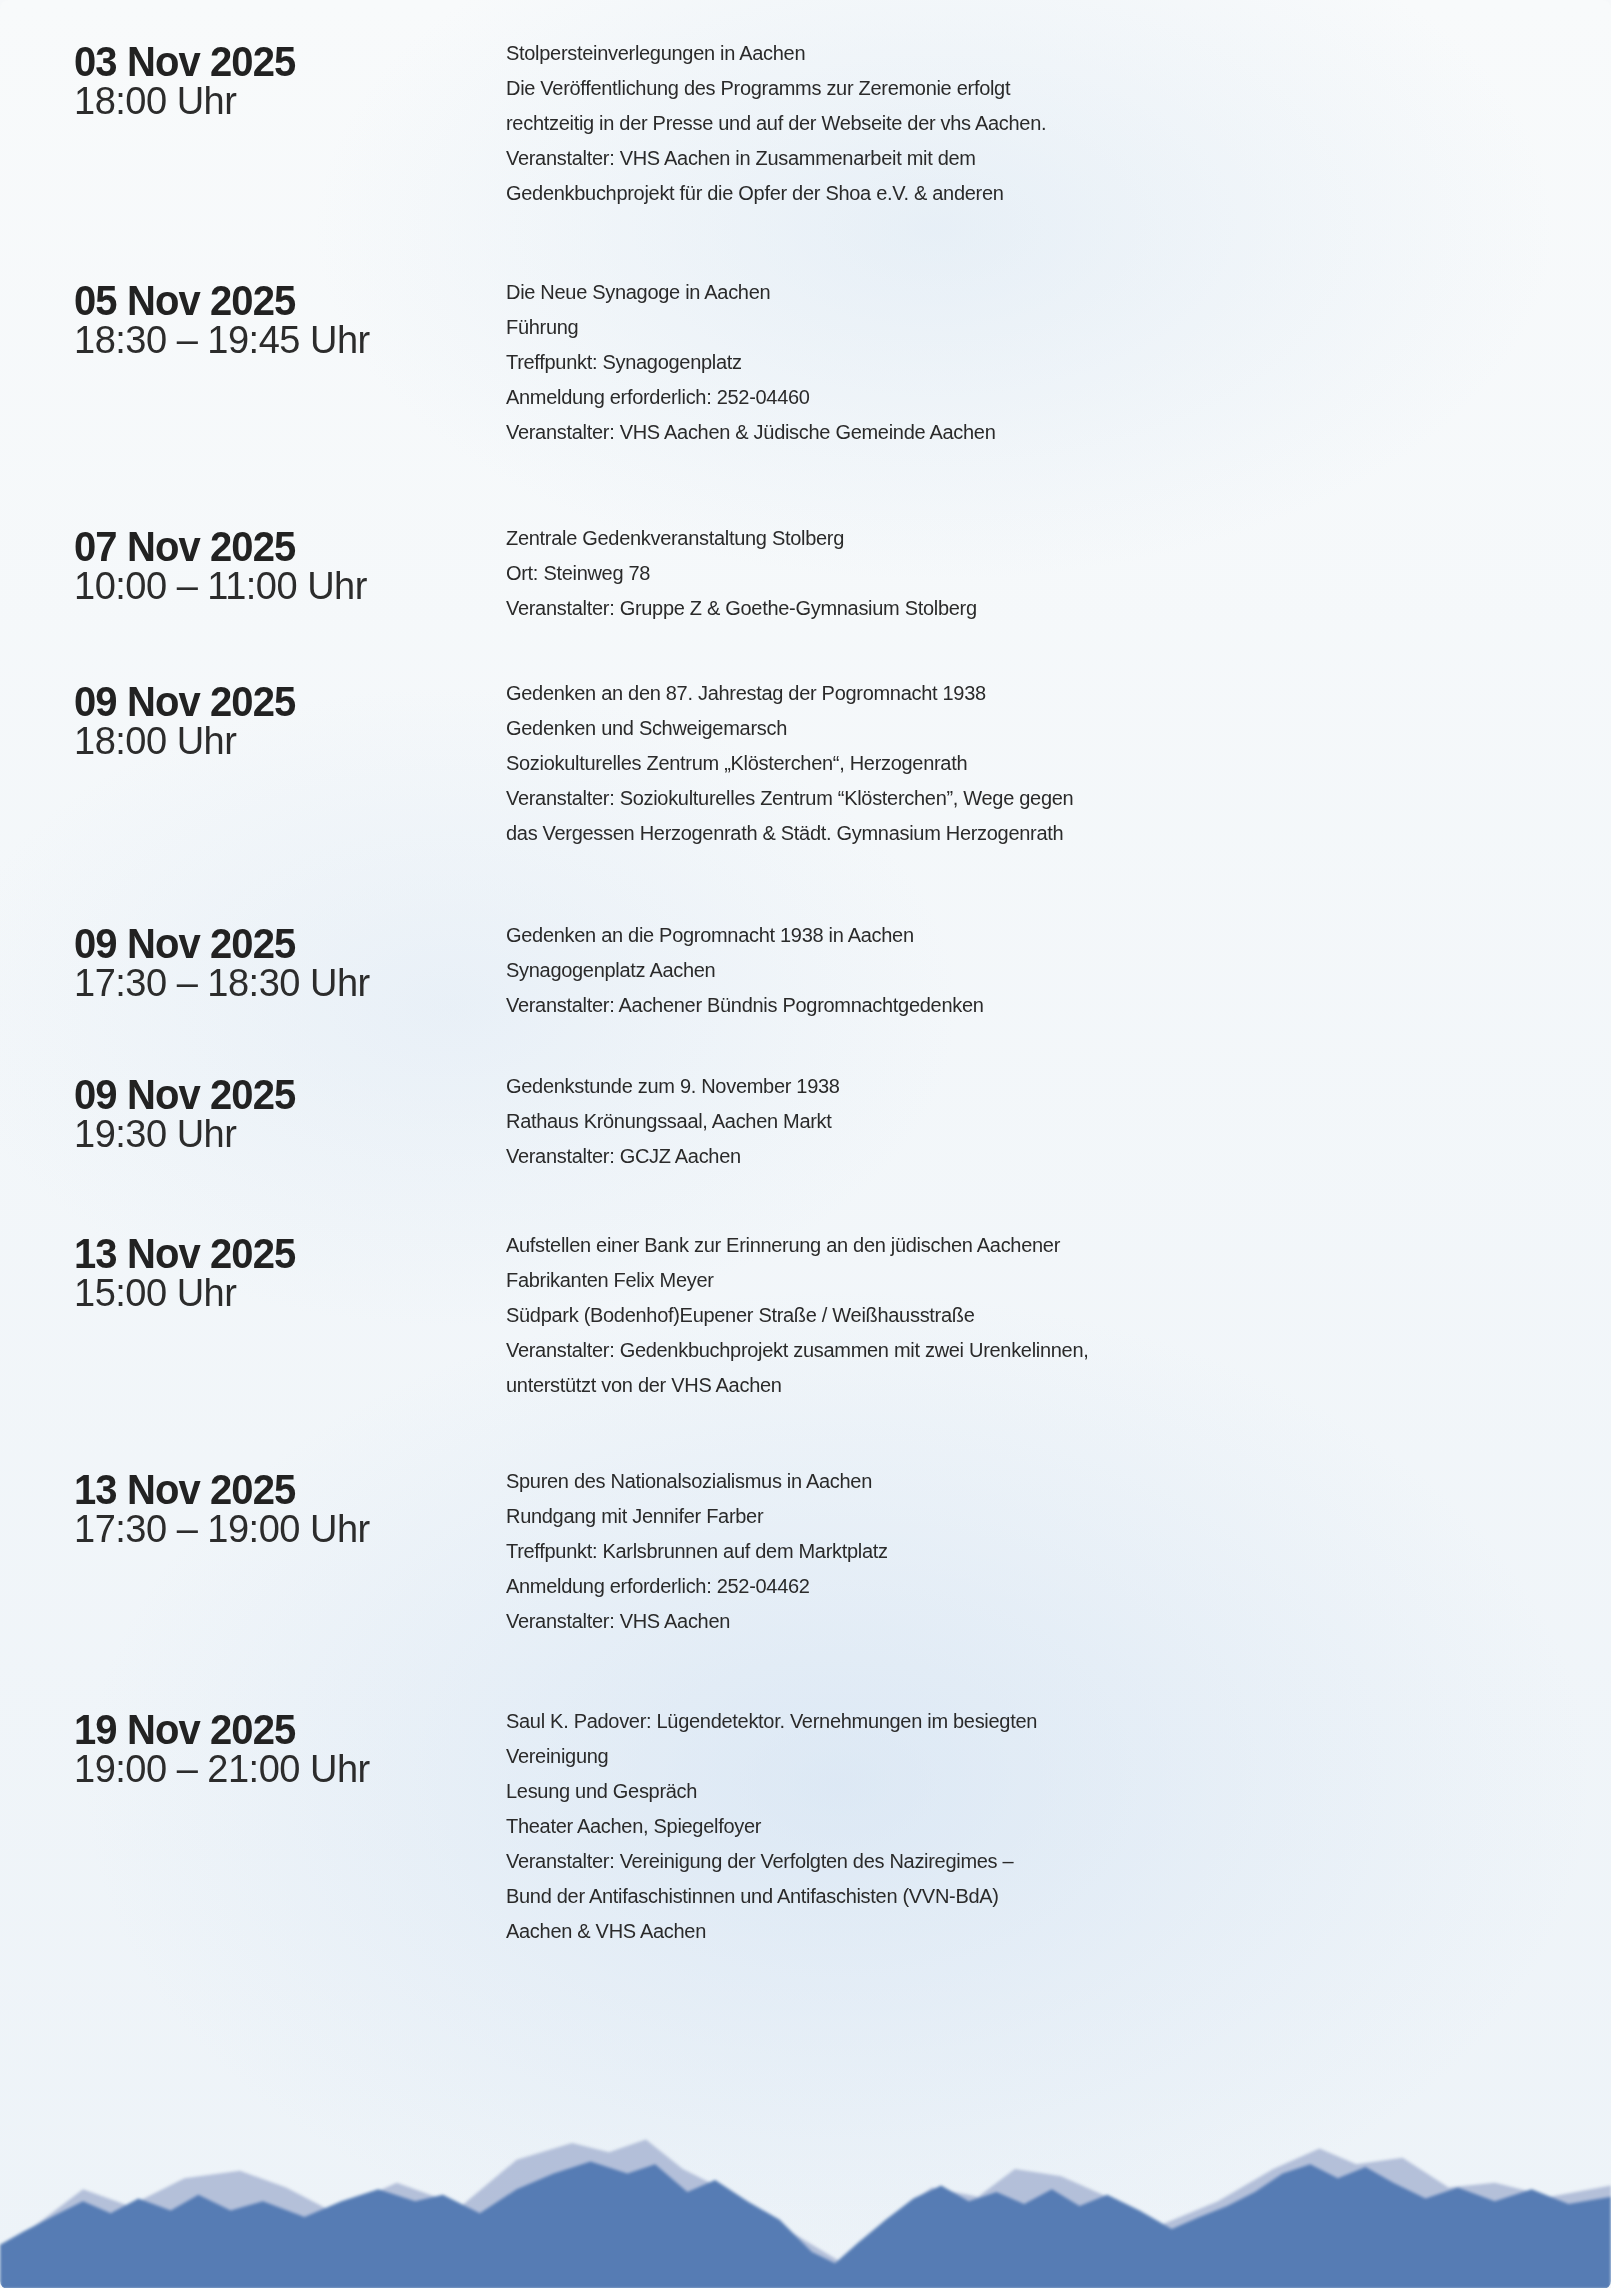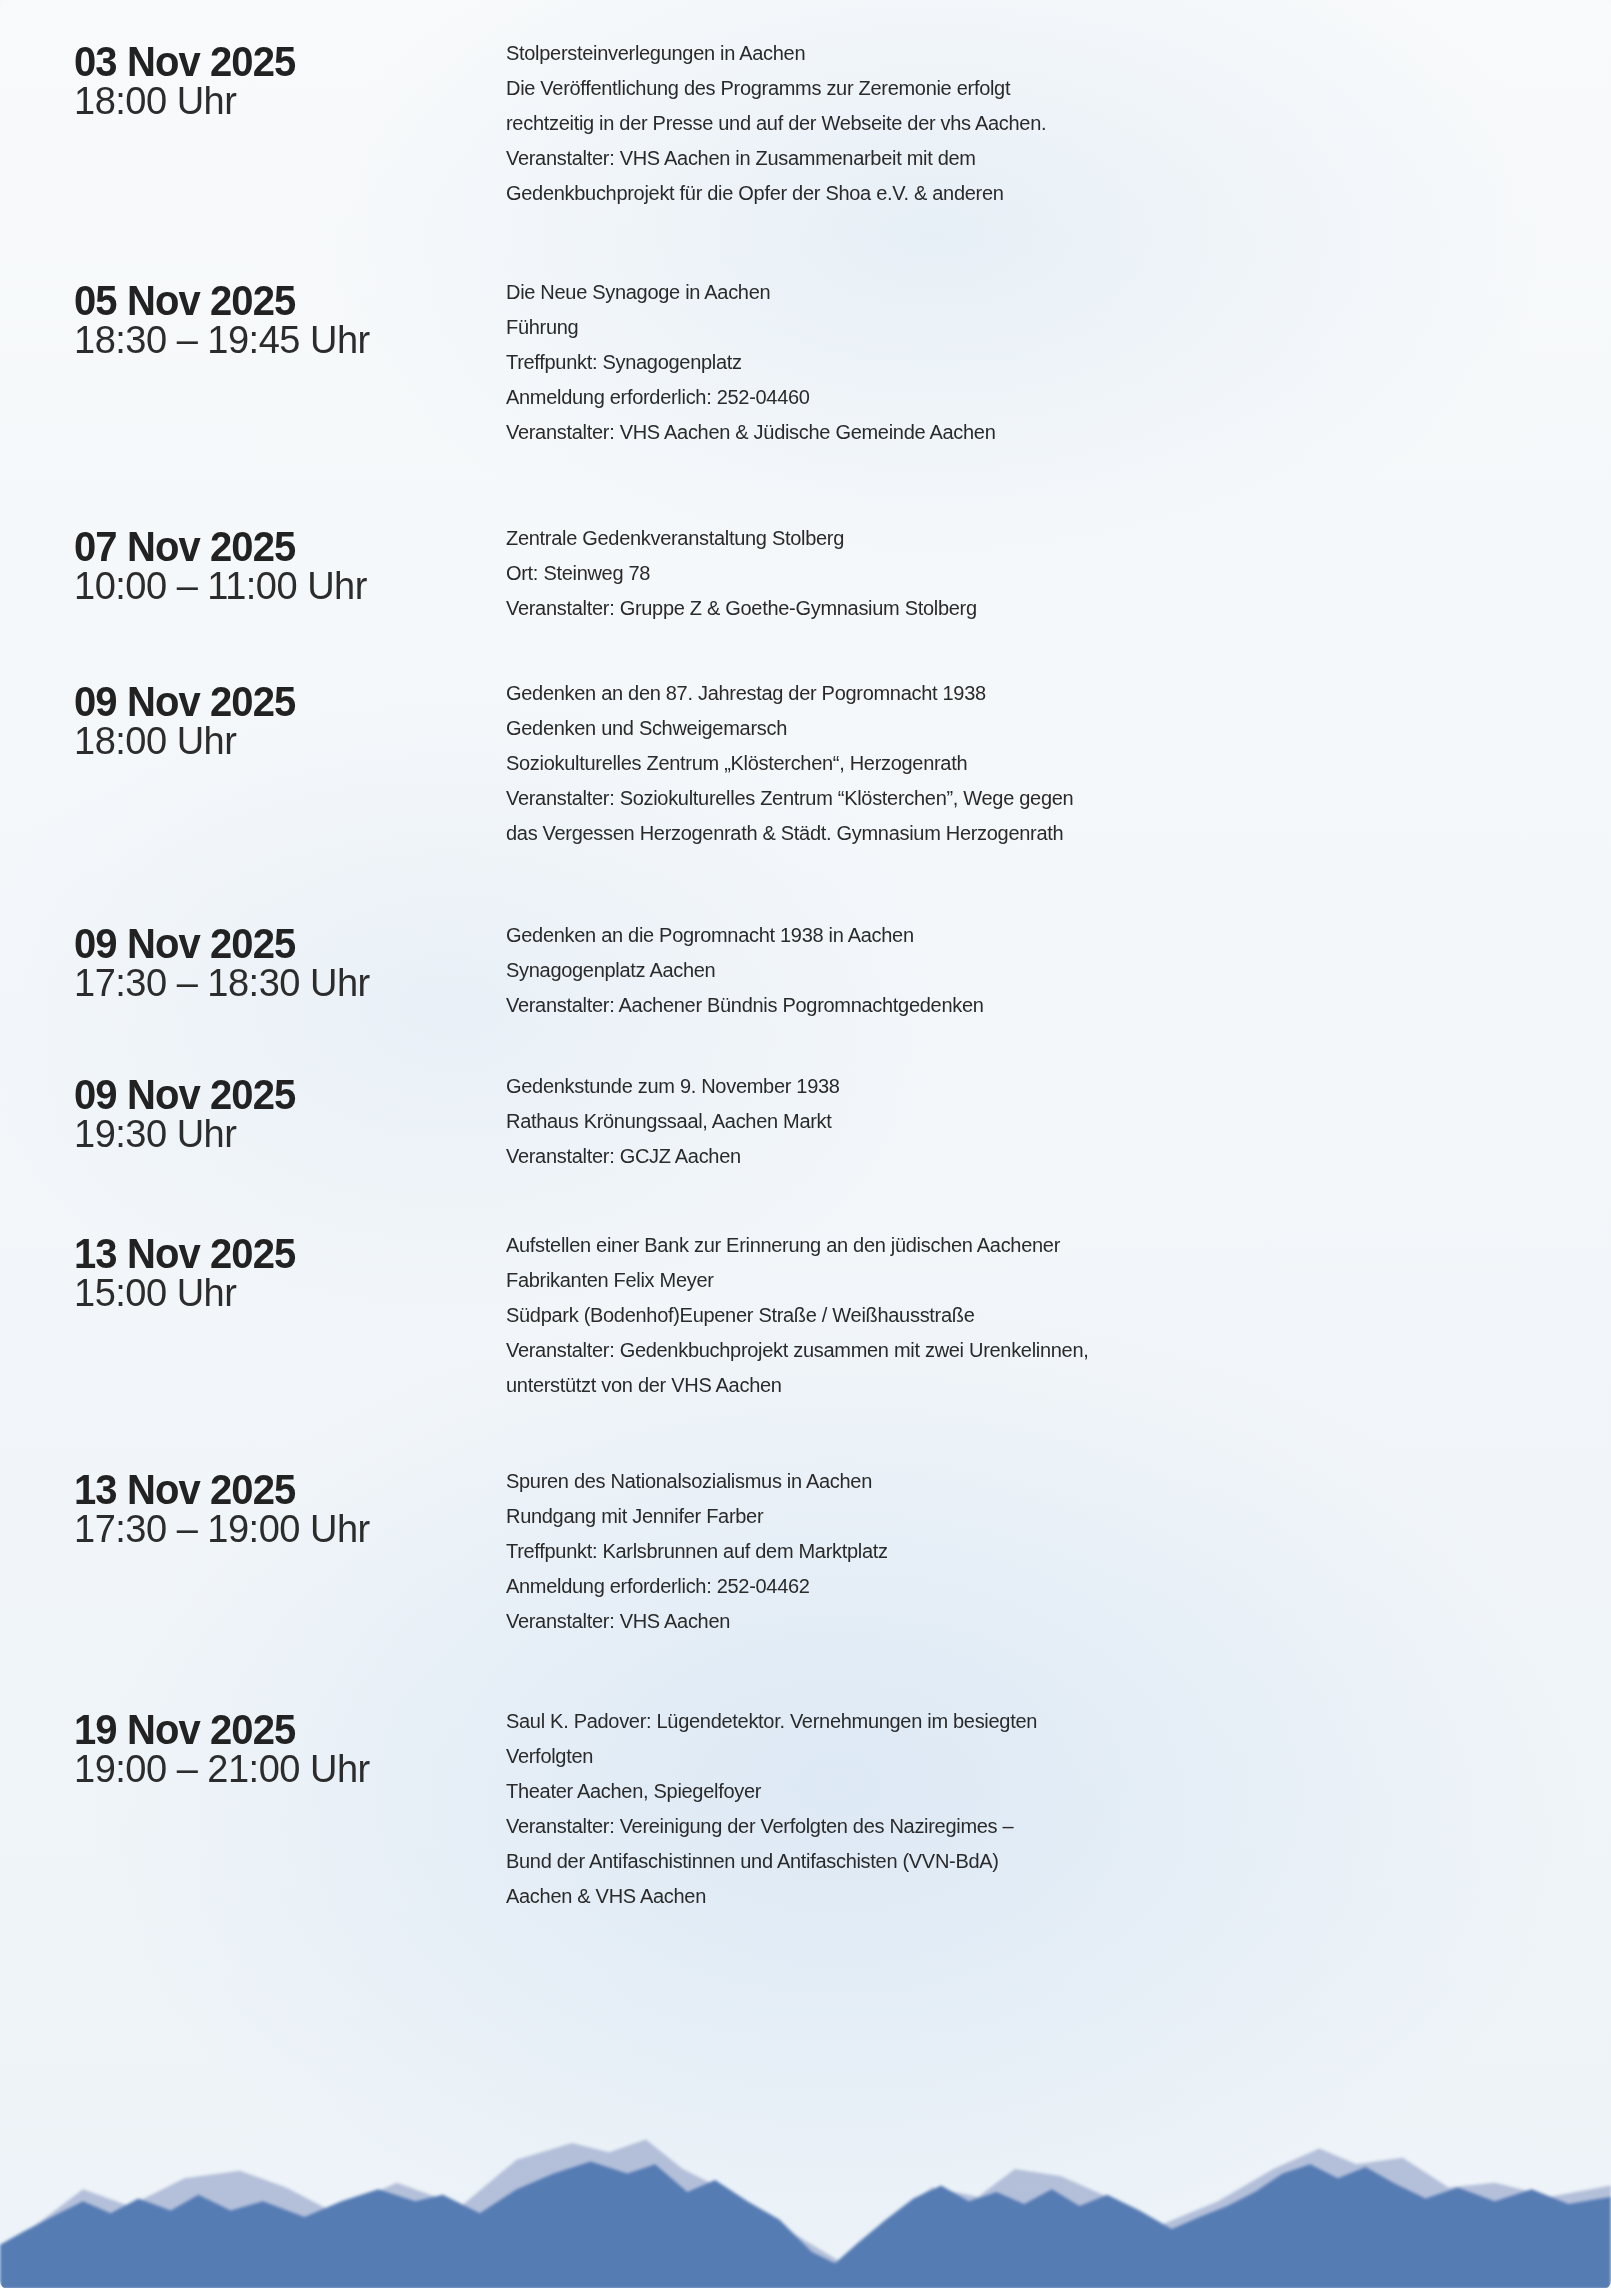--- a/index.html
+++ b/index.html
@@ -158,21 +158,22 @@
         </div>
     </section>
 
     <section class="event" style="top: 1709px;">
       <div class="event-when">
         <h2 class="event-date">19 Nov 2025</h2>
         <div class="event-time">19:00 – 21:00 Uhr</div>
       </div>
       <div class="event-details">
           <p>Saul K. Padover: Lügendetektor. Vernehmungen im besiegten</p>
-          <p>Verfolgten</p>
+          <p>Vereinigung</p>
+          <p>Lesung und Gespräch</p>
           <p>Theater Aachen, Spiegelfoyer</p>
           <p>Veranstalter: Vereinigung der Verfolgten des Naziregimes –</p>
           <p>Bund der Antifaschistinnen und Antifaschisten (VVN-BdA)</p>
           <p>Aachen &amp; VHS Aachen</p>
         </div>
     </section>
   </main>
 
   <svg class="mountains" viewBox="0 0 1746 170" preserveAspectRatio="none" aria-hidden="true">
     <polygon opacity="0.85" points="0,130 40,100 90,62 140,80 200,50 260,42 310,60 360,86 430,55 500,80 560,30 620,12 660,22 700,8 740,40 800,70 860,110 910,140 960,95 1010,60 1060,70 1100,40 1150,48 1200,70 1260,100 1320,75 1380,40 1430,18 1470,35 1520,28 1570,60 1620,55 1680,70 1746,58 1746,170 0,170" fill="#a9b6d3"></polygon>

